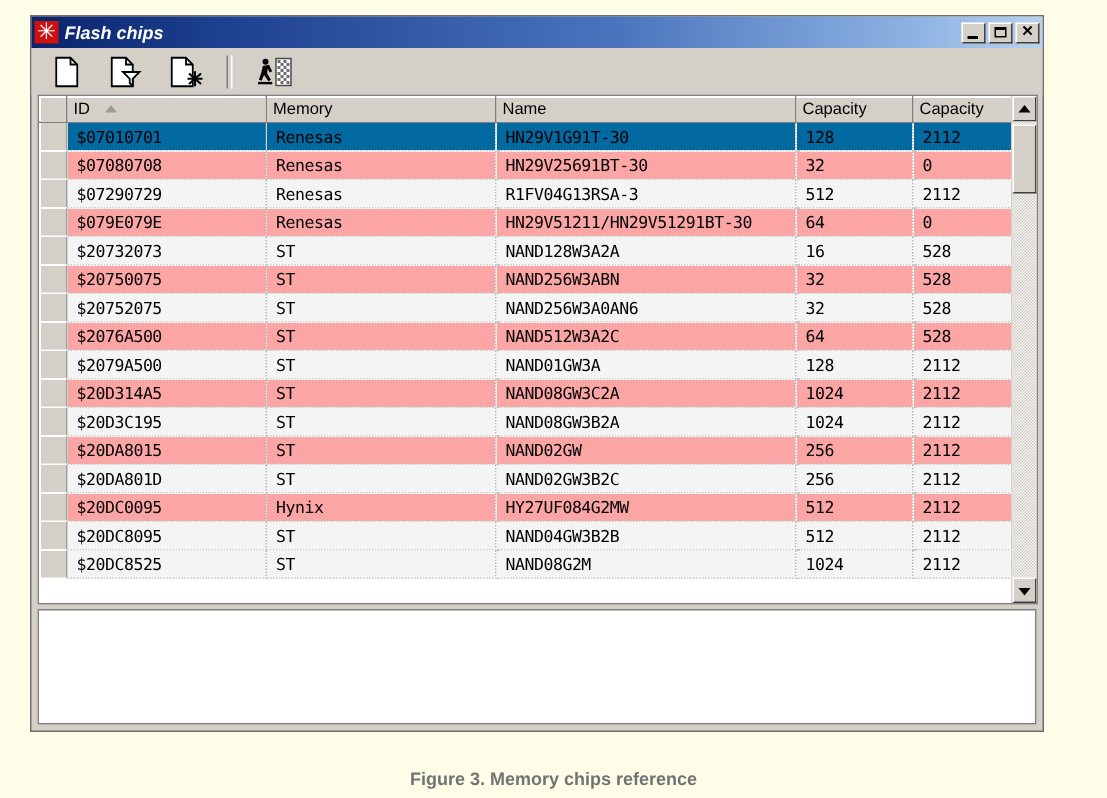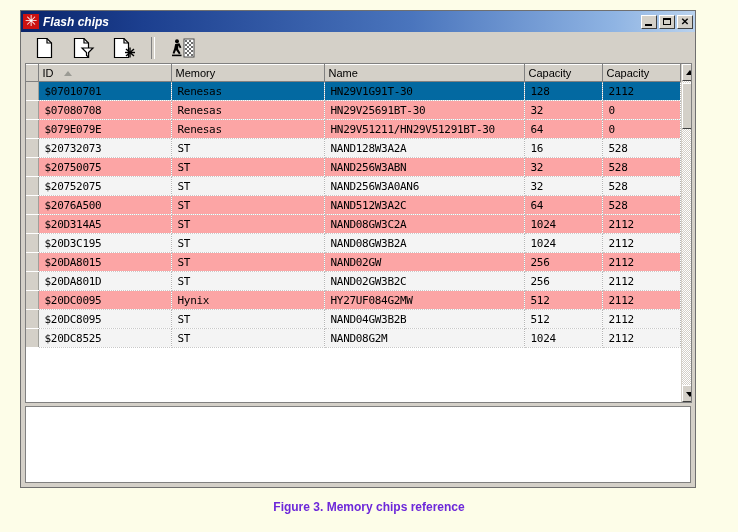--- a/index.html
+++ b/index.html
@@ -162,21 +162,20 @@
     border: 1px solid #808080;
     border-right-color: #808080;
     box-sizing: border-box;
     display: flex;
     flex-direction: column;
     overflow: hidden;
     position: relative;
     height: 340px;
     min-height: 340px;
     max-height: 340px;
-    align-items: center;
   }
   .grid-inner {
     flex: 1 1 auto;
     display: flex;
     flex-direction: row;
     overflow: hidden;
   }
   .grid-body-col {
     flex: 1 1 auto;
     display: flex;
@@ -322,24 +321,24 @@
     flex: 1 1 auto;
     background: #ffffff;
     border: 1px solid #808080;
     box-sizing: border-box;
   }
 
   
   .figure-caption {
     position: absolute;
     left: 0;
-    top: 500px;
+    top: 512px;
     width: 738px;
     text-align: center;
-    color: #6d28d9;
+    color: #737373;
     font-family: "Liberation Sans", sans-serif;
     font-size: 12px;
     font-weight: bold;
   }
 </style>
 </head>
 <body>
 
 <div class="window">
 
@@ -459,20 +458,28 @@
                 <td>2112</td>
               </tr>
               <tr class="row-norm">
                 <td class="gutter"></td>
                 <td>$07080708</td>
                 <td>Renesas</td>
                 <td>HN29V25691BT-30</td>
                 <td>32</td>
                 <td>0</td>
               </tr>
+              <tr class="row-alt">
+                <td class="gutter"></td>
+                <td>$07290729</td>
+                <td>Renesas</td>
+                <td>R1FV04G13RSA-3</td>
+                <td>512</td>
+                <td>2112</td>
+              </tr>
               <tr class="row-norm">
                 <td class="gutter"></td>
                 <td>$079E079E</td>
                 <td>Renesas</td>
                 <td>HN29V51211/HN29V51291BT-30</td>
                 <td>64</td>
                 <td>0</td>
               </tr>
               <tr class="row-alt">
                 <td class="gutter"></td>
@@ -498,20 +505,28 @@
                 <td>32</td>
                 <td>528</td>
               </tr>
               <tr class="row-norm">
                 <td class="gutter"></td>
                 <td>$2076A500</td>
                 <td>ST</td>
                 <td>NAND512W3A2C</td>
                 <td>64</td>
                 <td>528</td>
+              </tr>
+              <tr class="row-alt">
+                <td class="gutter"></td>
+                <td>$2079A500</td>
+                <td>ST</td>
+                <td>NAND01GW3A</td>
+                <td>128</td>
+                <td>2112</td>
               </tr>
               <tr class="row-norm">
                 <td class="gutter"></td>
                 <td>$20D314A5</td>
                 <td>ST</td>
                 <td>NAND08GW3C2A</td>
                 <td>1024</td>
                 <td>2112</td>
               </tr>
               <tr class="row-alt">

